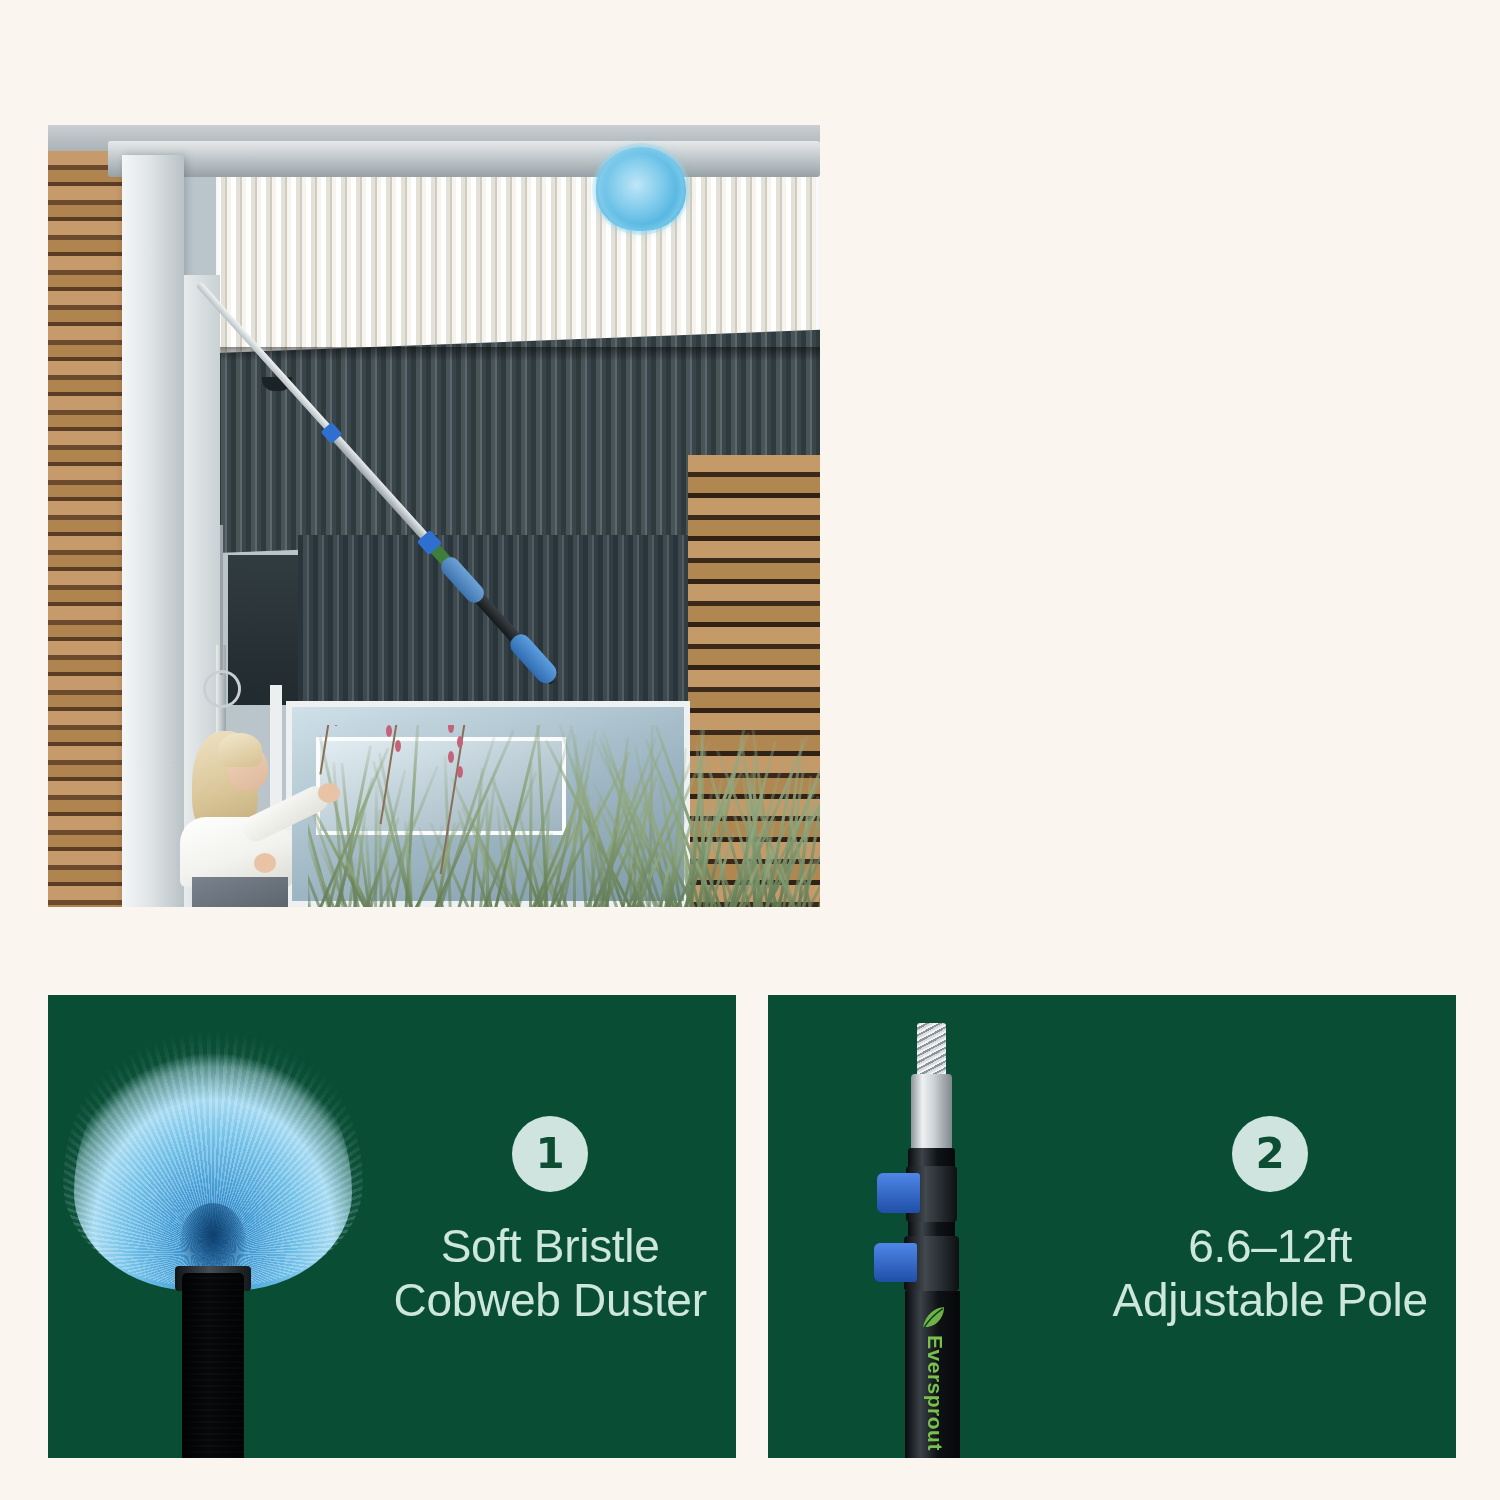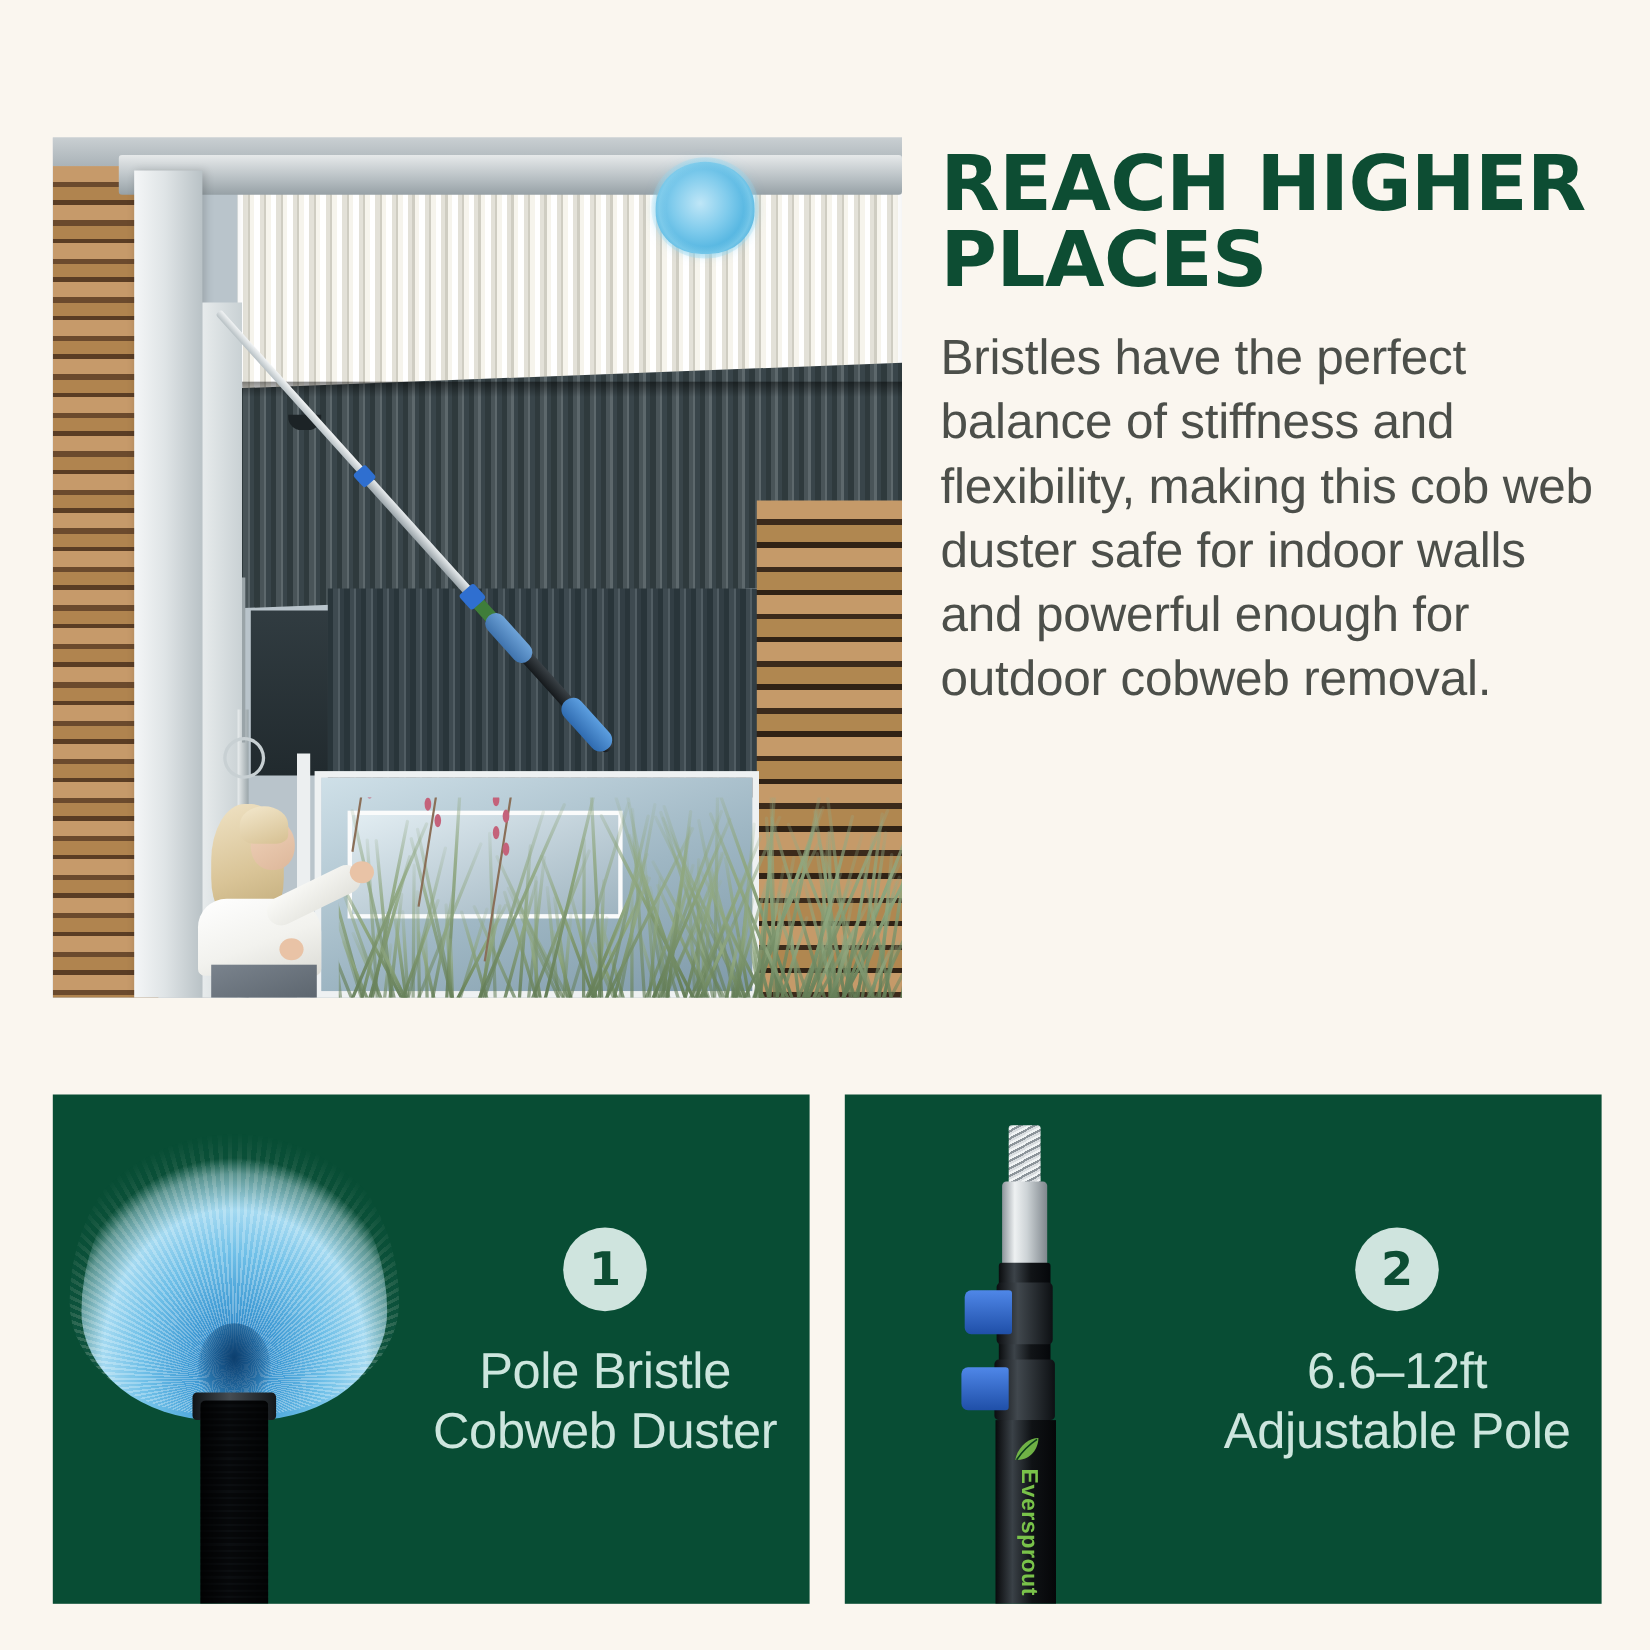--- a/index.html
+++ b/index.html
@@ -686,39 +686,35 @@
         <div class="pole-seg-c"></div>
         <div class="pole-green"></div>
         <div class="pole-clamp1"></div>
         <div class="pole-clamp2"></div>
         <div class="pole-grip1"></div>
         <div class="pole-grip2"></div>
       </div>
       <div class="duster-head"></div>
     </div>
 
-    <div class="copy-col">
-      <h1 class="headline">REACH HIGHER PLACES</h1>
-      <p class="body-copy">Bristles have the perfect balance of stiffness and flexibility, making this cob web duster safe for indoor walls and powerful enough for outdoor cobweb removal.</p>
-    </div>
   </div>
 
   <div class="panels">
 
     <div class="panel">
       <div class="panel-media">
         <div class="duster-art">
           <div class="duster-dome"></div>
           <div class="duster-collar"></div>
           <div class="duster-handle"></div>
         </div>
       </div>
       <div class="panel-text">
         <div class="badge">1</div>
-        <div class="panel-label">Pole Bristle Cobweb Duster</div>
+        <div class="panel-label">Soft Bristle Cobweb Duster</div>
       </div>
     </div>
 
     <div class="panel">
       <div class="panel-media">
         <div class="pole-art">
           <div class="pole-thread"></div>
           <div class="pole-tip"></div>
           <div class="pole-shaft-top"></div>
           <div class="pole-shaft-bot"></div>

